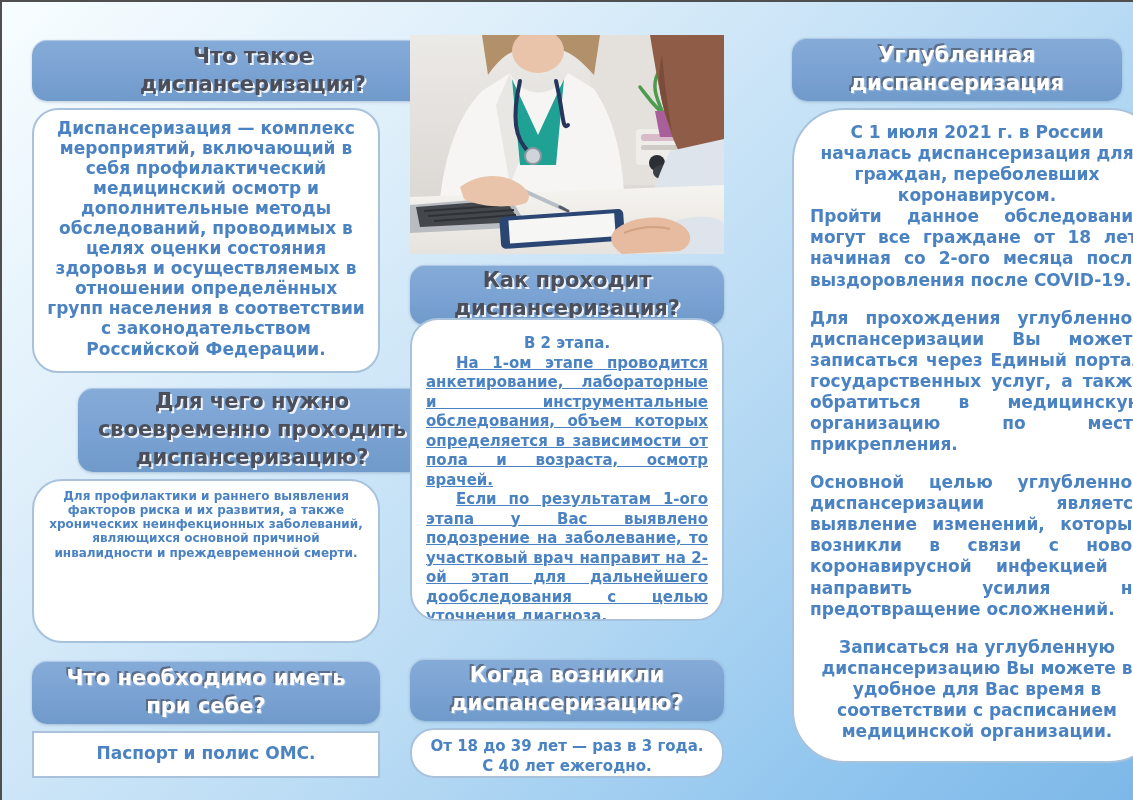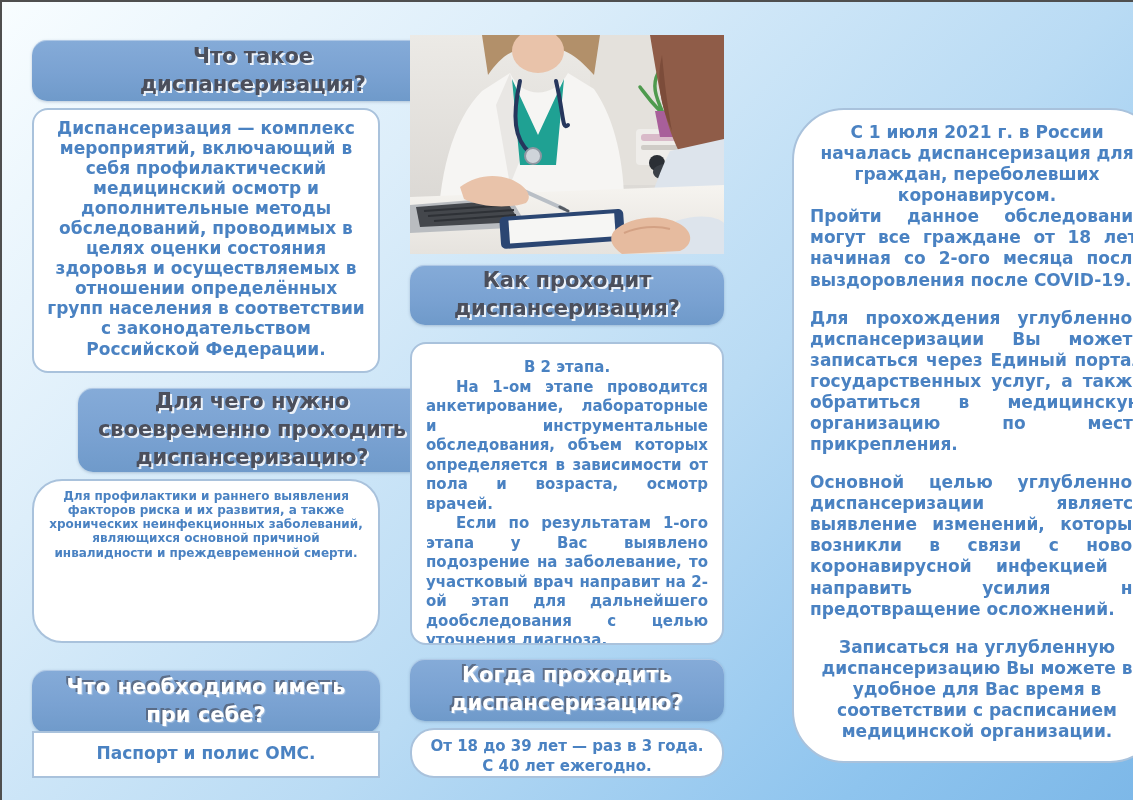--- a/index.html
+++ b/index.html
@@ -31,35 +31,35 @@
     background:#ffffff;
     border:2px solid #a9c2dc;
     box-sizing:border-box;
     color:#4a82c2;
     text-shadow:1px 1px 0 rgba(255,255,255,.9);
     overflow:hidden;
   }
   .card p{margin:0;}
   .center{text-align:center;}
   .just{text-align:justify;}
-  .ind{text-indent:30px;}
+  .ind{text-indent:30px;text-decoration:underline;}
   .prelined{white-space:pre-line;}
 
   
   .l-h1{left:30px;top:38px;width:348px;height:61px;padding-left:47px;}
-  .l-c1{left:30px;top:106px;width:348px;height:265px;border-radius:16px;padding:8px 12px;font-size:17px;line-height:1.18;text-align:center;}
+  .l-c1{left:30px;top:106px;width:348px;height:265px;border-radius:26px;padding:8px 12px;font-size:17px;line-height:1.18;text-align:center;}
   .l-h2{left:30px;top:386px;width:348px;height:84px;margin-left:46px;}
   .l-c2{left:30px;top:477px;width:348px;height:164px;border-radius:30px;padding:8px 10px;font-size:12px;line-height:1.18;text-align:center;}
-  .l-h3{left:30px;top:659px;width:348px;height:63px;margin-top:9px;}
+  .l-h3{left:30px;top:659px;width:348px;height:63px;}
   .l-c3{left:30px;top:729px;width:348px;height:47px;border-radius:0;padding:10px 0;font-size:17px;text-align:center;}
 
   
   .m-photo{position:absolute;left:408px;top:33px;width:314px;height:219px;}
   .m-h1{left:408px;top:263px;width:314px;height:60px;}
-  .m-c1{left:408px;top:340px;width:314px;height:303px;border-radius:16px;padding:14px 14px;font-size:15px;line-height:1.3;}
+  .m-c1{left:408px;top:316px;width:314px;height:303px;border-radius:28px;padding:14px 14px;font-size:15px;line-height:1.3;}
   .m-h2{left:408px;top:657px;width:314px;height:62px;}
   .m-c2{left:408px;top:726px;width:314px;height:50px;border-radius:24px;padding:6px 8px;font-size:15px;line-height:1.35;text-align:center;}
 
   
   .r-h1{left:790px;top:36px;width:330px;height:63px;}
   .r-c1{left:790px;top:106px;width:370px;height:655px;border-radius:52px;padding:12px 16px;font-size:17px;line-height:1.24;}
   .r-c1 .gap{margin-top:17px;}
 </style>
 </head>
 <body>
@@ -161,28 +161,32 @@
     <span>Как проходит
 диспансеризация?</span>
   </div>
   <div class="card m-c1">
     <p class="center">В 2 этапа.</p>
     <p class="just ind">На 1-ом этапе проводится анкетирование, лабораторные и инструментальные обследования, объем которых определяется в зависимости от пола и возраста, осмотр врачей.</p>
     <p class="just ind">Если по результатам 1-ого этапа у Вас выявлено подозрение на заболевание, то участковый врач направит на 2-ой этап для дальнейшего дообследования с целью уточнения диагноза.</p>
   </div>
 
   <div class="hdr light m-h2">
-    <span>Когда проходить
+    <span>Когда возникли
 диспансеризацию?</span>
   </div>
   <div class="card m-c2">
     <p class="prelined">От 18 до 39 лет — раз в 3 года.
 С 40 лет ежегодно.</p>
   </div>
 
+  <div class="hdr light r-h1">
+    <span>Углубленная
+диспансеризация</span>
+  </div>
   <div class="card r-c1">
     <p class="center">С 1 июля 2021 г. в России началась диспансеризация для граждан, переболевших коронавирусом.</p>
     <p class="just">Пройти данное обследования могут все граждане от 18 лет, начиная со 2-ого месяца после выздоровления после COVID-19.</p>
     <p class="just gap">Для прохождения углубленной диспансеризации Вы можете записаться через Единый портал государственных услуг, а также обратиться в медицинскую организацию по месту прикрепления.</p>
     <p class="just gap">Основной целью углубленной диспансеризации является выявление изменений, которые возникли в связи с новой коронавирусной инфекцией и направить усилия на предотвращение осложнений.</p>
     <p class="center gap">Записаться на углубленную диспансеризацию Вы можете в удобное для Вас время в соответствии с расписанием медицинской организации.</p>
   </div>
 
 </div>
 

